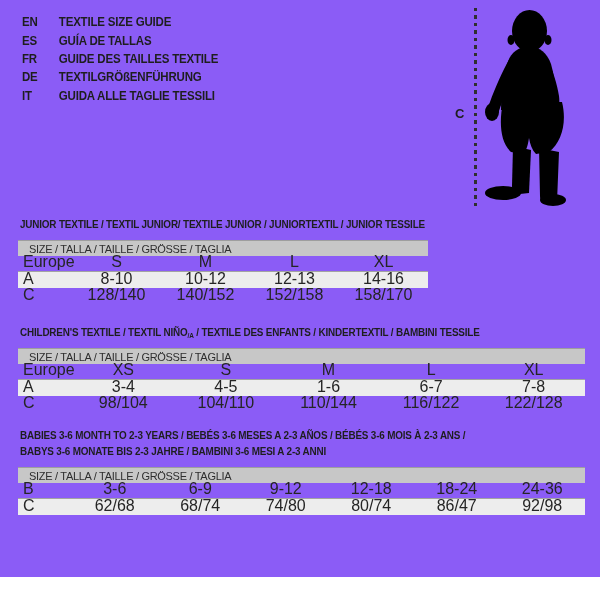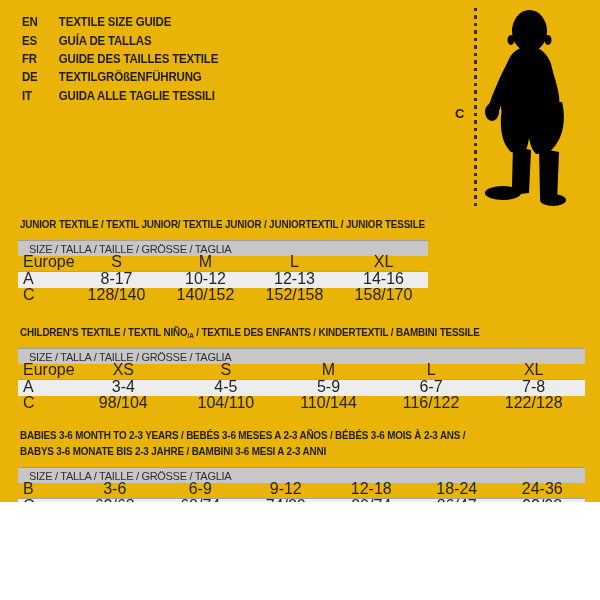--- a/index.html
+++ b/index.html
@@ -1,18 +1,18 @@
 <!DOCTYPE html>
 <html><head>
 <meta charset="utf-8">
 <style>
   * { margin:0; padding:0; box-sizing:border-box; }
   html,body { background:#fff; }
   body { width:600px; height:600px; font-family:"Liberation Sans", sans-serif; color:#1e1e1e; }
-  .page { position:relative; width:600px; height:502px; background:#eab308; overflow:hidden; }
+  .page { position:relative; width:600px; height:577px; background:#8b5cf6; overflow:hidden; }
 
   
   .lang-block { position:absolute; left:22px; top:13px; }
   .lang-row { display:flex; height:18.4px; align-items:center; font-weight:bold;
               font-size:12.5px; letter-spacing:-0.2px; transform:scaleX(0.92); transform-origin:left center; }
   .lang-code { width:40px; }
 
   
   .dash-line { position:absolute; left:474px; top:8px; width:3px; height:199px;
     background:repeating-linear-gradient(to bottom, #2f2f2f 0px, #2f2f2f 3.5px, transparent 3.5px, transparent 7.5px); }
@@ -94,21 +94,21 @@
         <div class="band">SIZE / TALLA / TAILLE / GRÖSSE / TAGLIA</div>
         <div class="trow divider">
           <span class="row-label">Europe</span>
           <span class="cell">S</span>
           <span class="cell">M</span>
           <span class="cell">L</span>
           <span class="cell">XL</span>
         </div>
         <div class="trow stripe">
           <span class="row-label">A</span>
-          <span class="cell">8-17</span>
+          <span class="cell">8-10</span>
           <span class="cell">10-12</span>
           <span class="cell">12-13</span>
           <span class="cell">14-16</span>
         </div>
         <div class="trow">
           <span class="row-label">C</span>
           <span class="cell">128/140</span>
           <span class="cell">140/152</span>
           <span class="cell">152/158</span>
           <span class="cell">158/170</span>
@@ -124,21 +124,21 @@
           <span class="cell">XS</span>
           <span class="cell">S</span>
           <span class="cell">M</span>
           <span class="cell">L</span>
           <span class="cell">XL</span>
         </div>
         <div class="trow stripe">
           <span class="row-label">A</span>
           <span class="cell">3-4</span>
           <span class="cell">4-5</span>
-          <span class="cell">5-9</span>
+          <span class="cell">1-6</span>
           <span class="cell">6-7</span>
           <span class="cell">7-8</span>
         </div>
         <div class="trow">
           <span class="row-label">C</span>
           <span class="cell">98/104</span>
           <span class="cell">104/110</span>
           <span class="cell">110/144</span>
           <span class="cell">116/122</span>
           <span class="cell">122/128</span>

